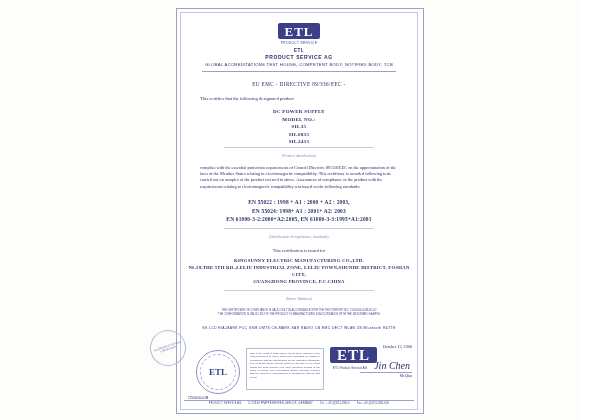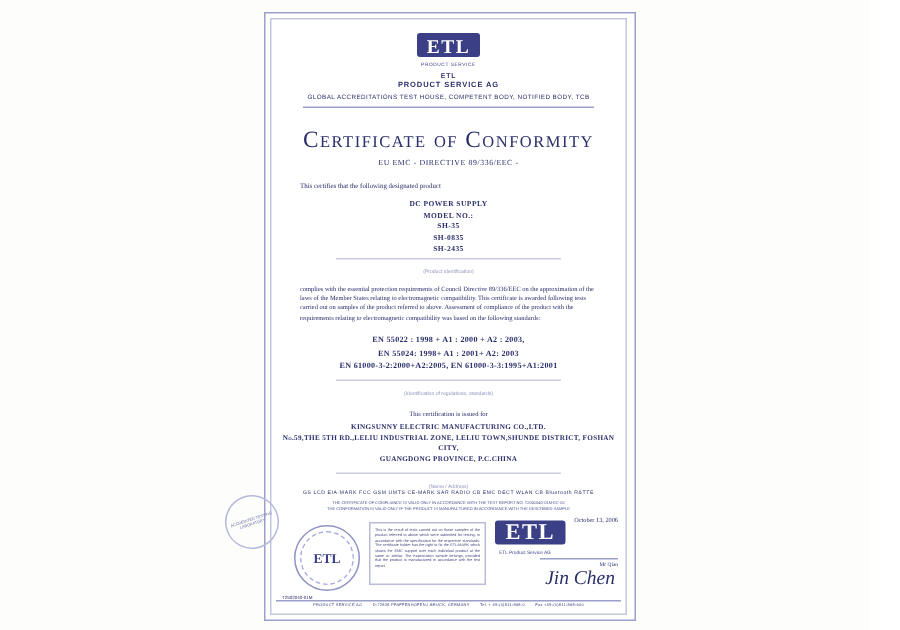--- a/index.html
+++ b/index.html
@@ -132,22 +132,22 @@
     position:absolute;left:146px;top:8px;width:40px;text-align:center;
   }
   .big-etl .etl-logo{font-size:15px;padding:2px 7px 1px 7px;}
   .big-etl .cap{font-size:3.2px;margin-top:2px;color:#3a3f86;
     font-family:"Liberation Sans", sans-serif;}
   .date{
     position:absolute;right:2px;top:6px;font-size:4.2px;color:#2b2f6b;
     font-family:"Liberation Serif", serif;
   }
   .signature{
-    position:absolute;right:4px;top:22px;font-size:13px;color:#2b2f6b;
-    font-family:"Liberation Serif", serif;font-style:italic;margin-top:17px;
+    position:absolute;right:4px;top:22px;font-size:10px;color:#2b2f6b;
+    font-family:"Liberation Serif", serif;font-style:italic;
   }
   .sigline{
     position:absolute;right:2px;top:34px;width:52px;height:1px;background:#9aa0c8;
   }
   .sigtitle{
     position:absolute;right:2px;top:36px;font-size:3.6px;color:#2b2f6b;
     font-family:"Liberation Serif", serif;
   }
   .certno{
     position:absolute;left:4px;top:58px;font-size:3px;color:#2b2f6b;
@@ -184,21 +184,20 @@
       <div class="etl-logo">ETL</div>
       <div class="logo-sub">PRODUCT SERVICE</div>
       <div class="etl-name">ETL</div>
       <div class="etl-company">PRODUCT SERVICE AG</div>
       <div class="etl-accred">GLOBAL ACCREDITATIONS  TEST HOUSE, COMPETENT BODY, NOTIFIED BODY, TCB</div>
       <div class="rule"></div>
     </div>
 
     <div style="height:62px"></div>
 
-    <div class="title">Certificate of Conformity</div>
     <div class="subtitle">EU  EMC - DIRECTIVE 89/336/EEC -</div>
 
     <div class="certifies">This certifies that the following designated product</div>
 
     <div class="prod-block">
       <div>DC POWER SUPPLY</div>
       <div>MODEL NO.:</div>
       <div>SH-35</div>
       <div>SH-0835</div>
       <div>SH-2435</div>

